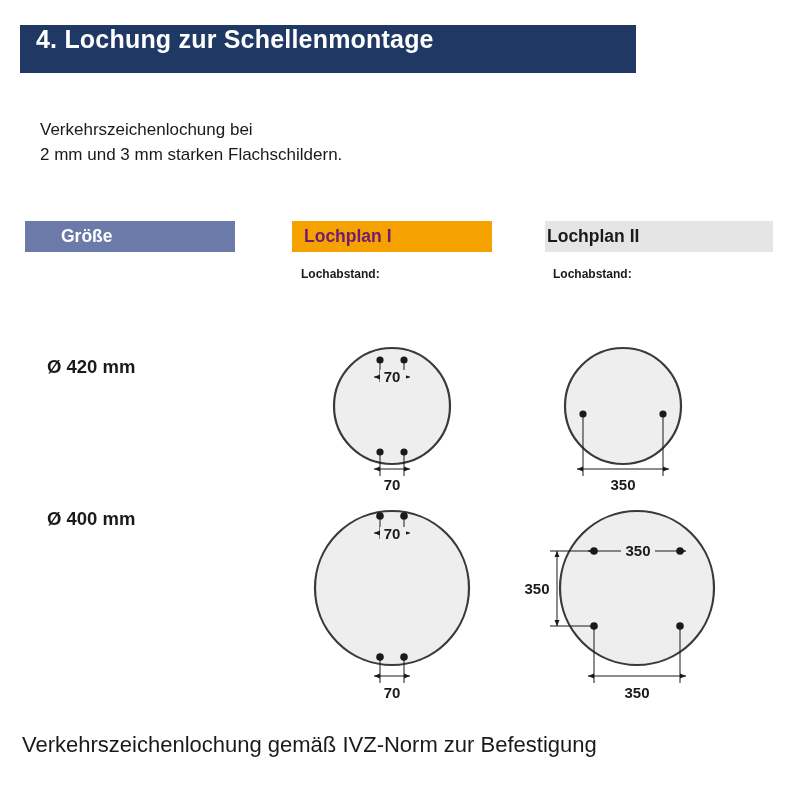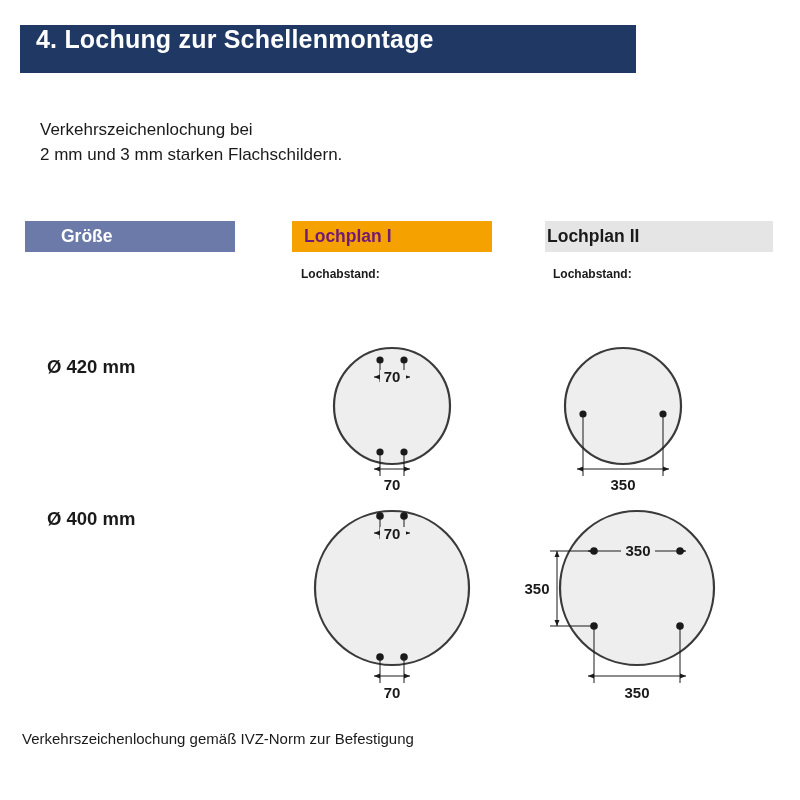--- a/index.html
+++ b/index.html
@@ -121,21 +121,21 @@
     font-family: "Liberation Sans", sans-serif;
     font-size: 15px;
     fill: #1a1a1a;
   }
 
   
   .footnote {
     position: absolute;
     left: 22px;
     top: 728px;
-    font-size: 15px;
+    font-size: 22px;
     line-height: 1.5;
     color: #1a1a1a;
   }
 </style>
 </head>
 <body>
 
 <div class="page">
 
   <div class="header-bar">

